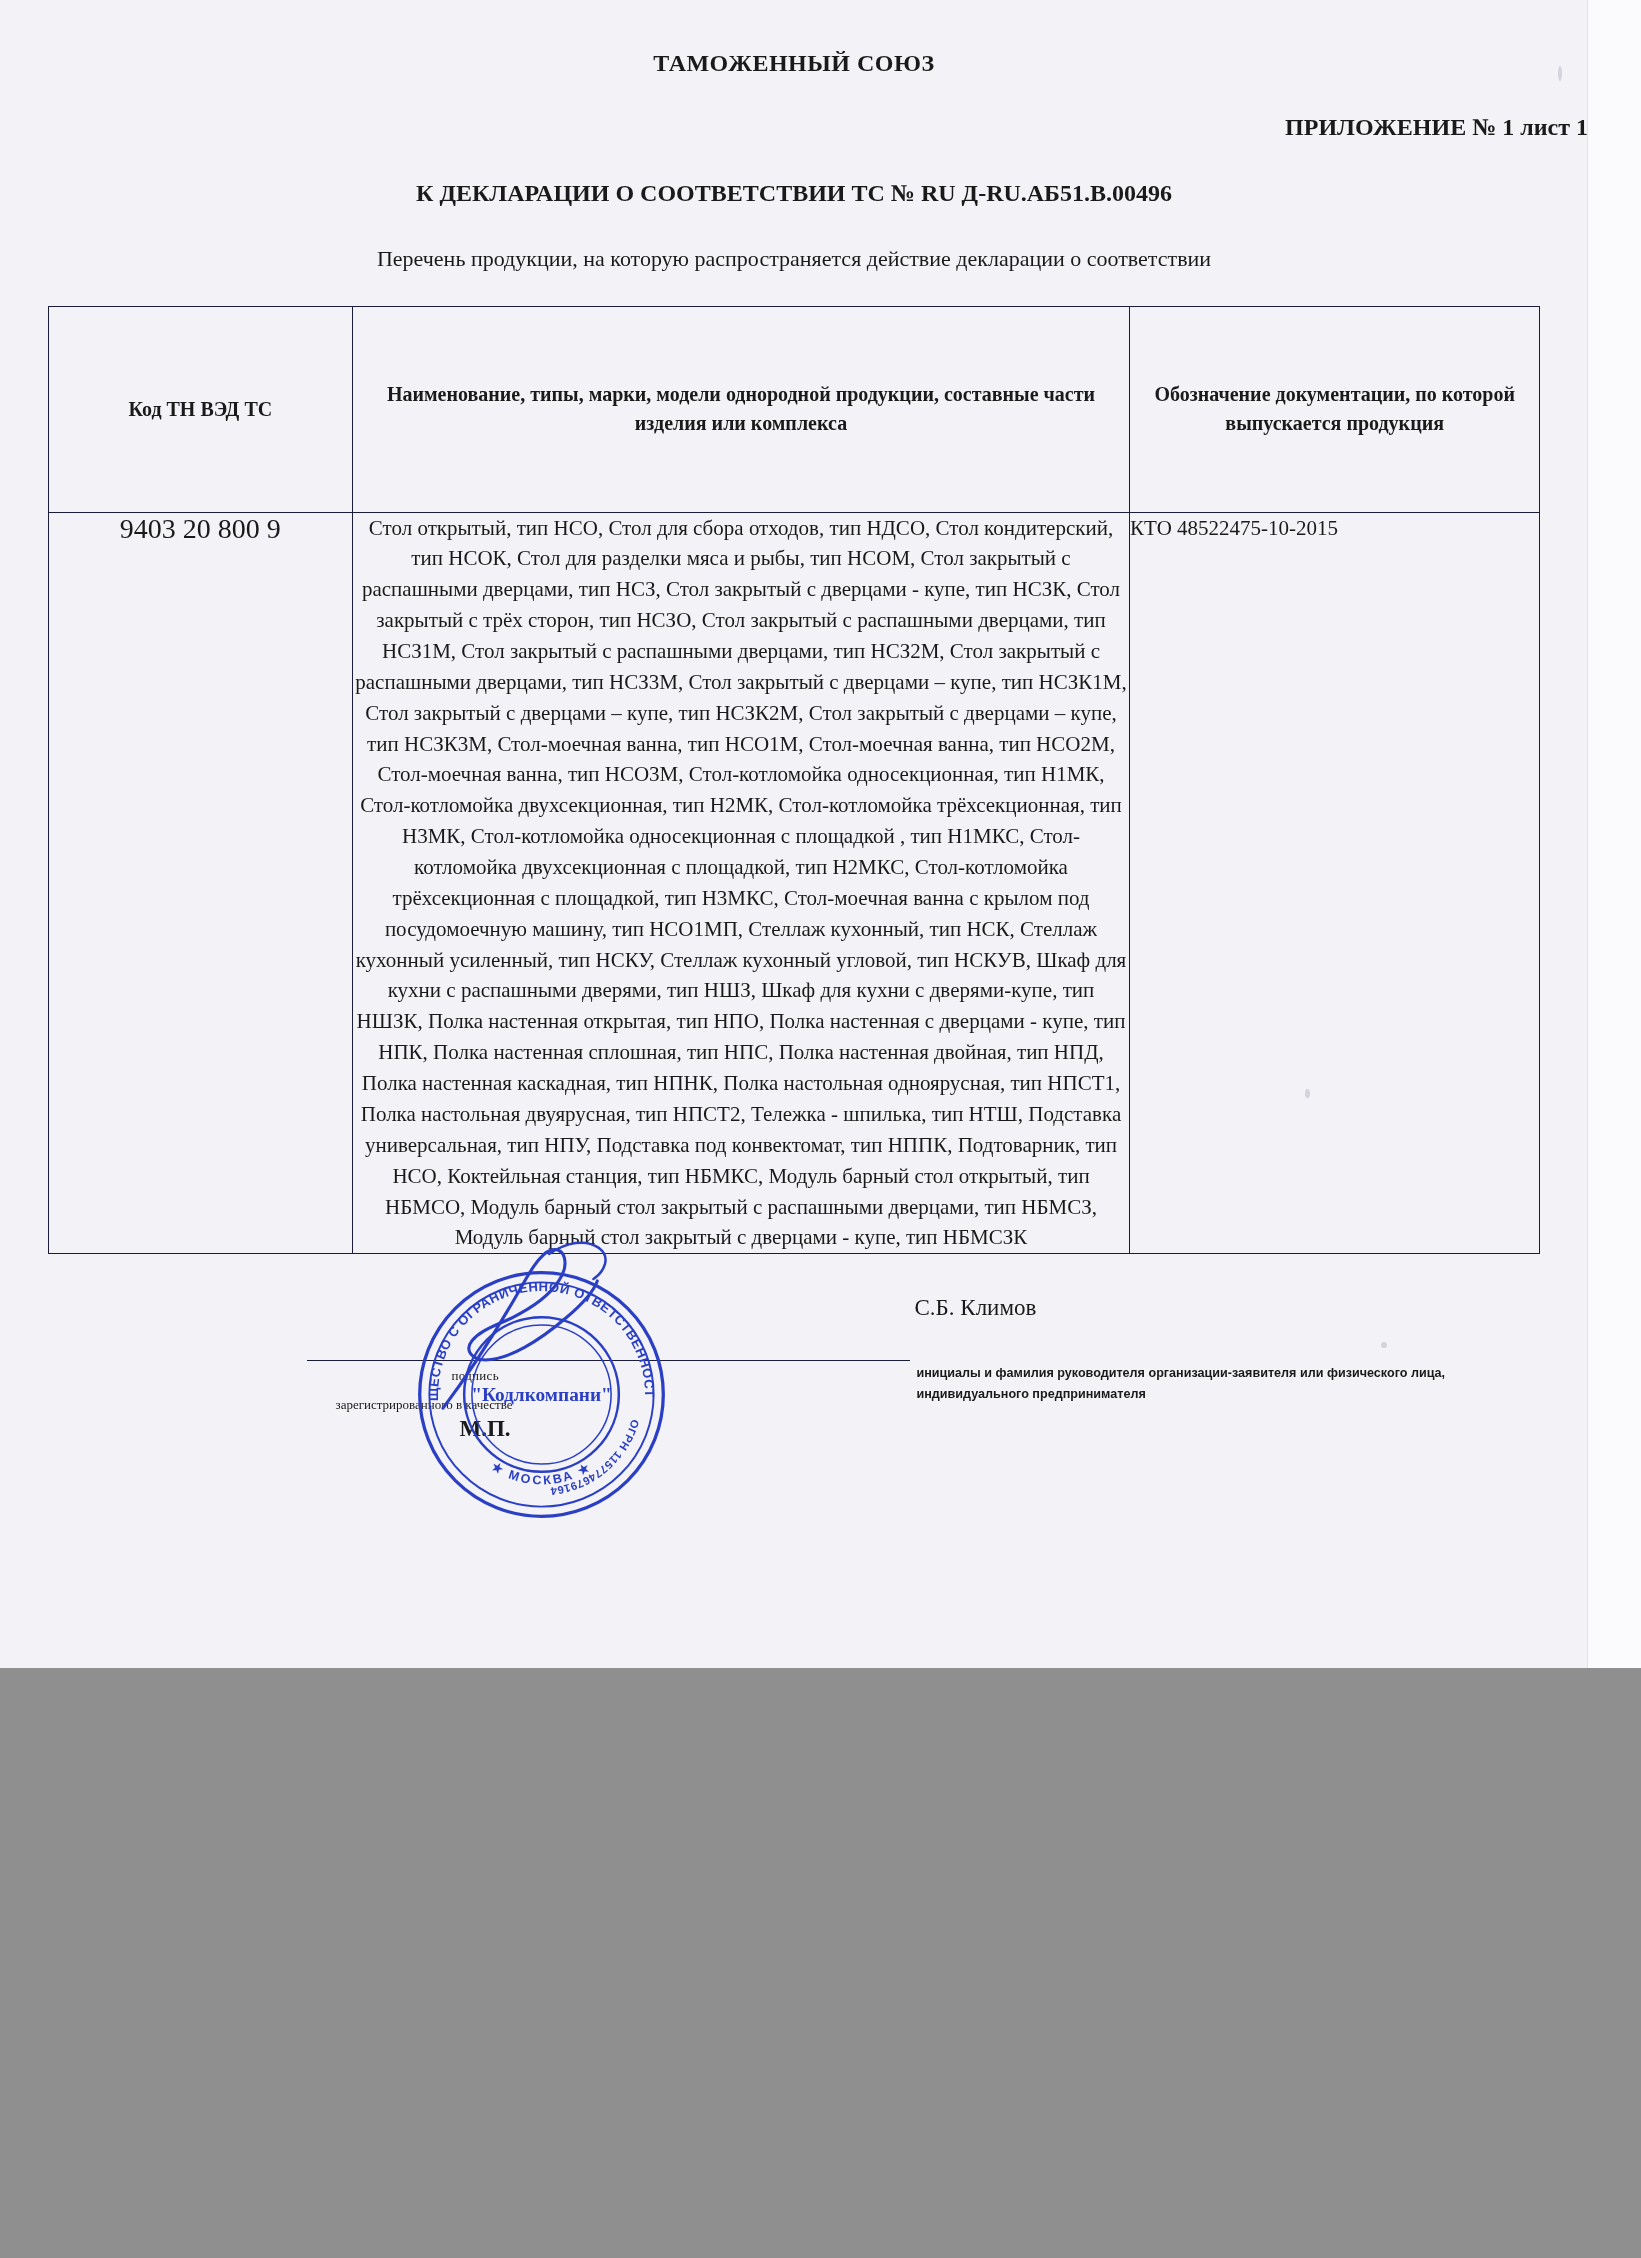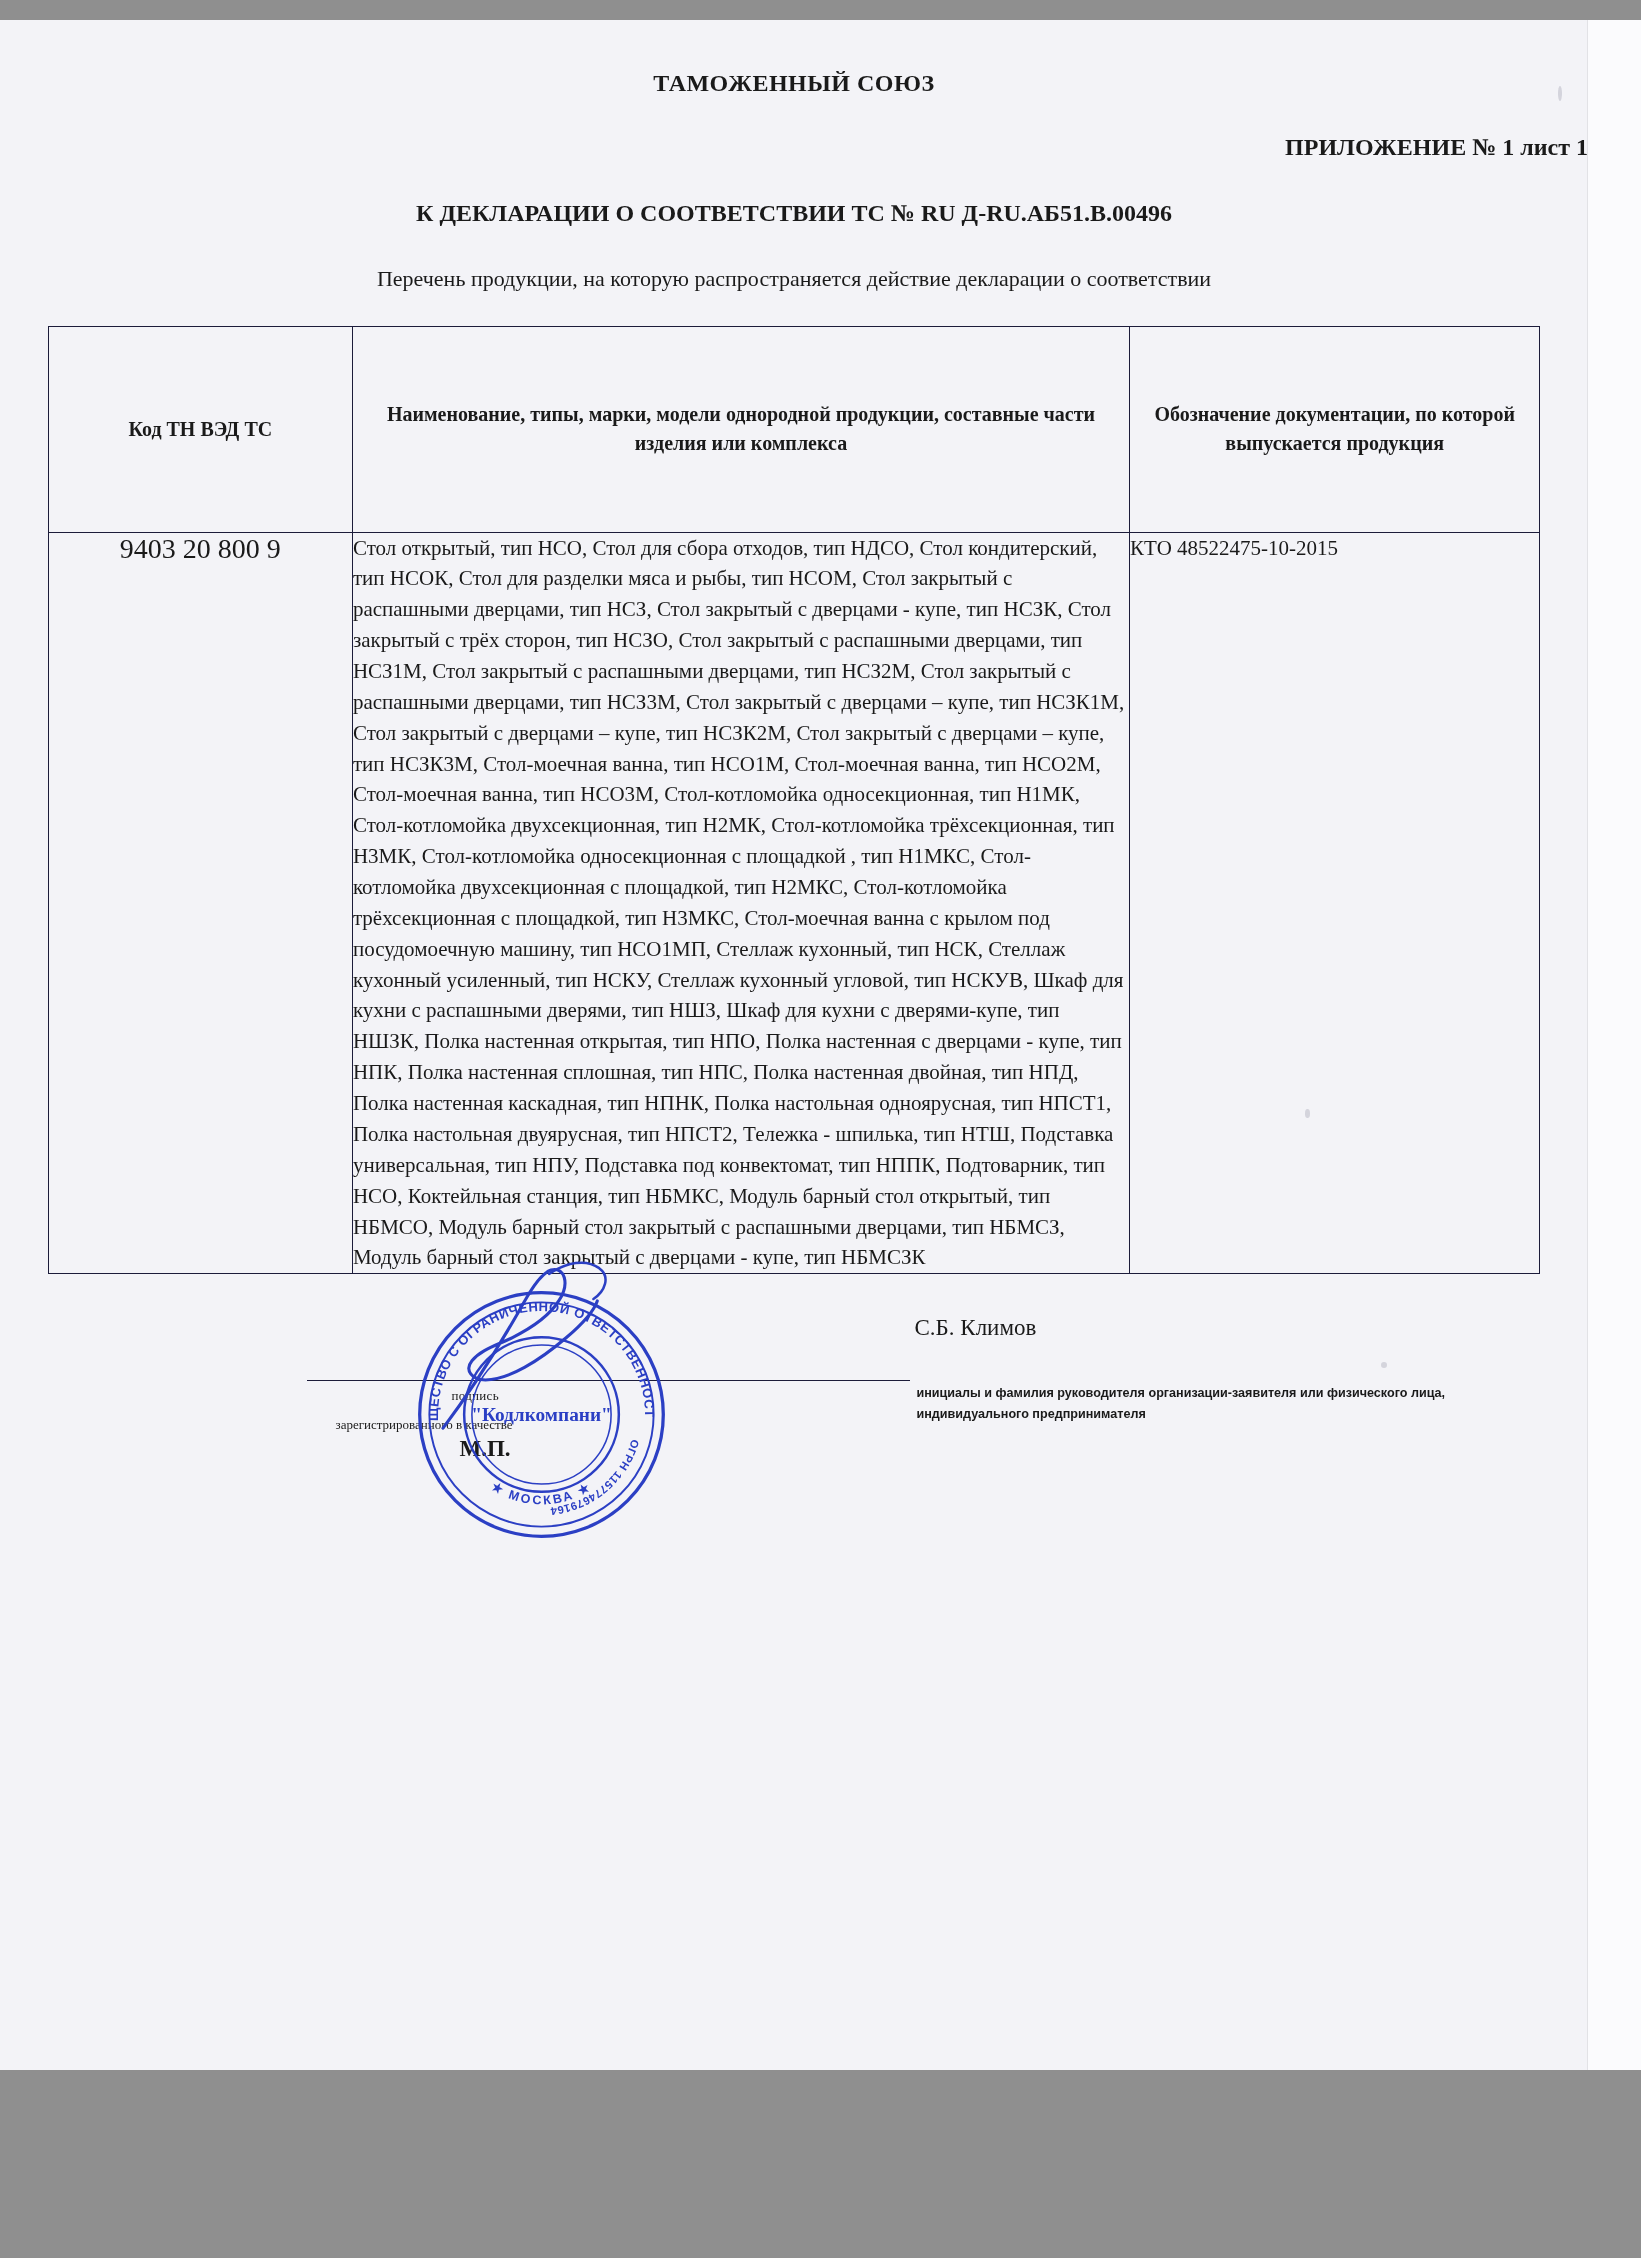--- a/index.html
+++ b/index.html
@@ -3,26 +3,25 @@
 <meta charset="utf-8">
 <style>
   html, body {
     margin: 0;
     padding: 0;
     background: #8f8f8f;
   }
   .page {
     position: relative;
     width: 1641px;
-    height: 2050px;
+    height: 1668px;
     background: #bef264;
     overflow: hidden;
     font-family: "Liberation Serif", serif;
     color: #1a1a1a;
-    margin-top: 20px;
   }
   
   .page-sheet {
     position: absolute;
     left: 0; top: 0;
     width: 1588px;
     height: 2258px;
     background: #f3f3f7;
   }
   .page-right-edge {
@@ -91,21 +90,21 @@
 
   td.c-code {
     text-align: center;
     vertical-align: middle;
     font-size: 28px;
   }
   td.c-name {
     font-size: 21px;
     line-height: 1.47;
     padding: 9.7px 13.5px 13.5px 13.5px;
-    text-align: left;
+    text-align: center;
   }
   td.c-doc {
     font-size: 21px;
     line-height: 1.47;
     padding: 9.7px 11.6px 13.5px 13.5px;
     text-align: left;
   }
 
   .sign-area {
     position: relative;

